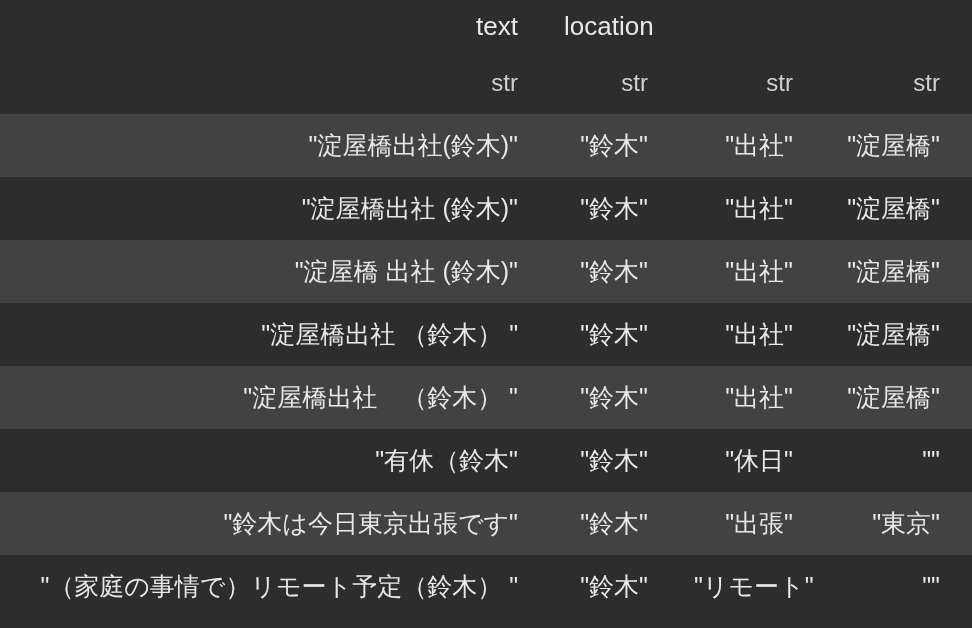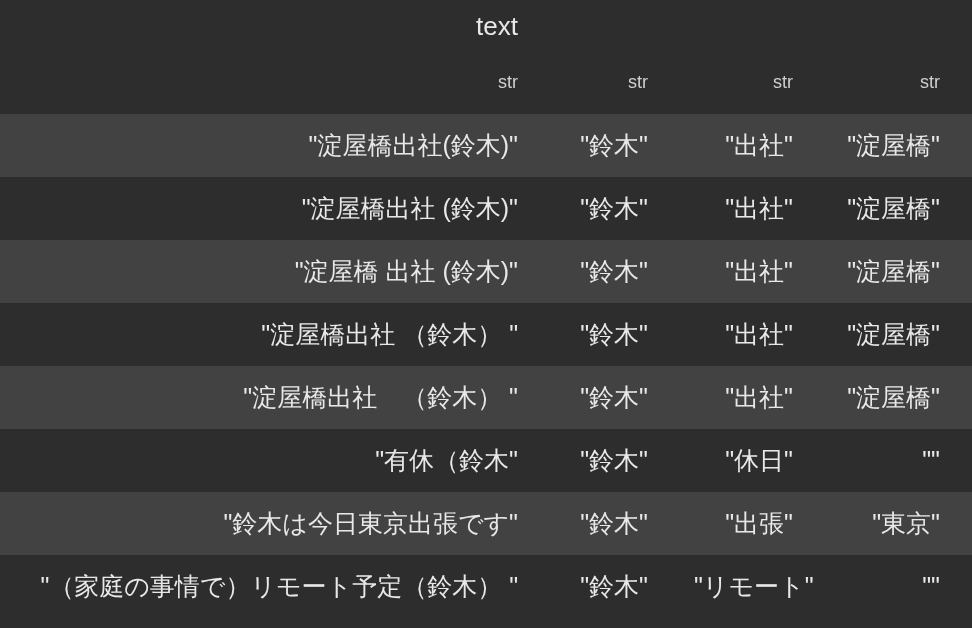--- a/index.html
+++ b/index.html
@@ -42,33 +42,34 @@
       font-size: 25px;
       white-space: nowrap;
       overflow: hidden;
       padding-left: 24px;
     }
     .header-cell {
       font-weight: 500;
       font-size: 26px;
     }
     .type-cell {
-      font-size: 18px;
+      font-size: 24px;
       color: #d0d0d0;
     }
     .data-cell {
       font-size: 25px;
     }
   </style>
 </head>
 <body>
 
 <div class="table-container">
   <div class="header-row">
     <div class="cell header-cell">text</div>
+    <div class="cell header-cell">location</div>
   </div>
   <div class="type-row">
     <div class="cell type-cell">str</div>
     <div class="cell type-cell">str</div>
     <div class="cell type-cell">str</div>
     <div class="cell type-cell">str</div>
   </div>
 
   <div class="data-row odd">
     <div class="cell data-cell">"淀屋橋出社(鈴木)"</div>

